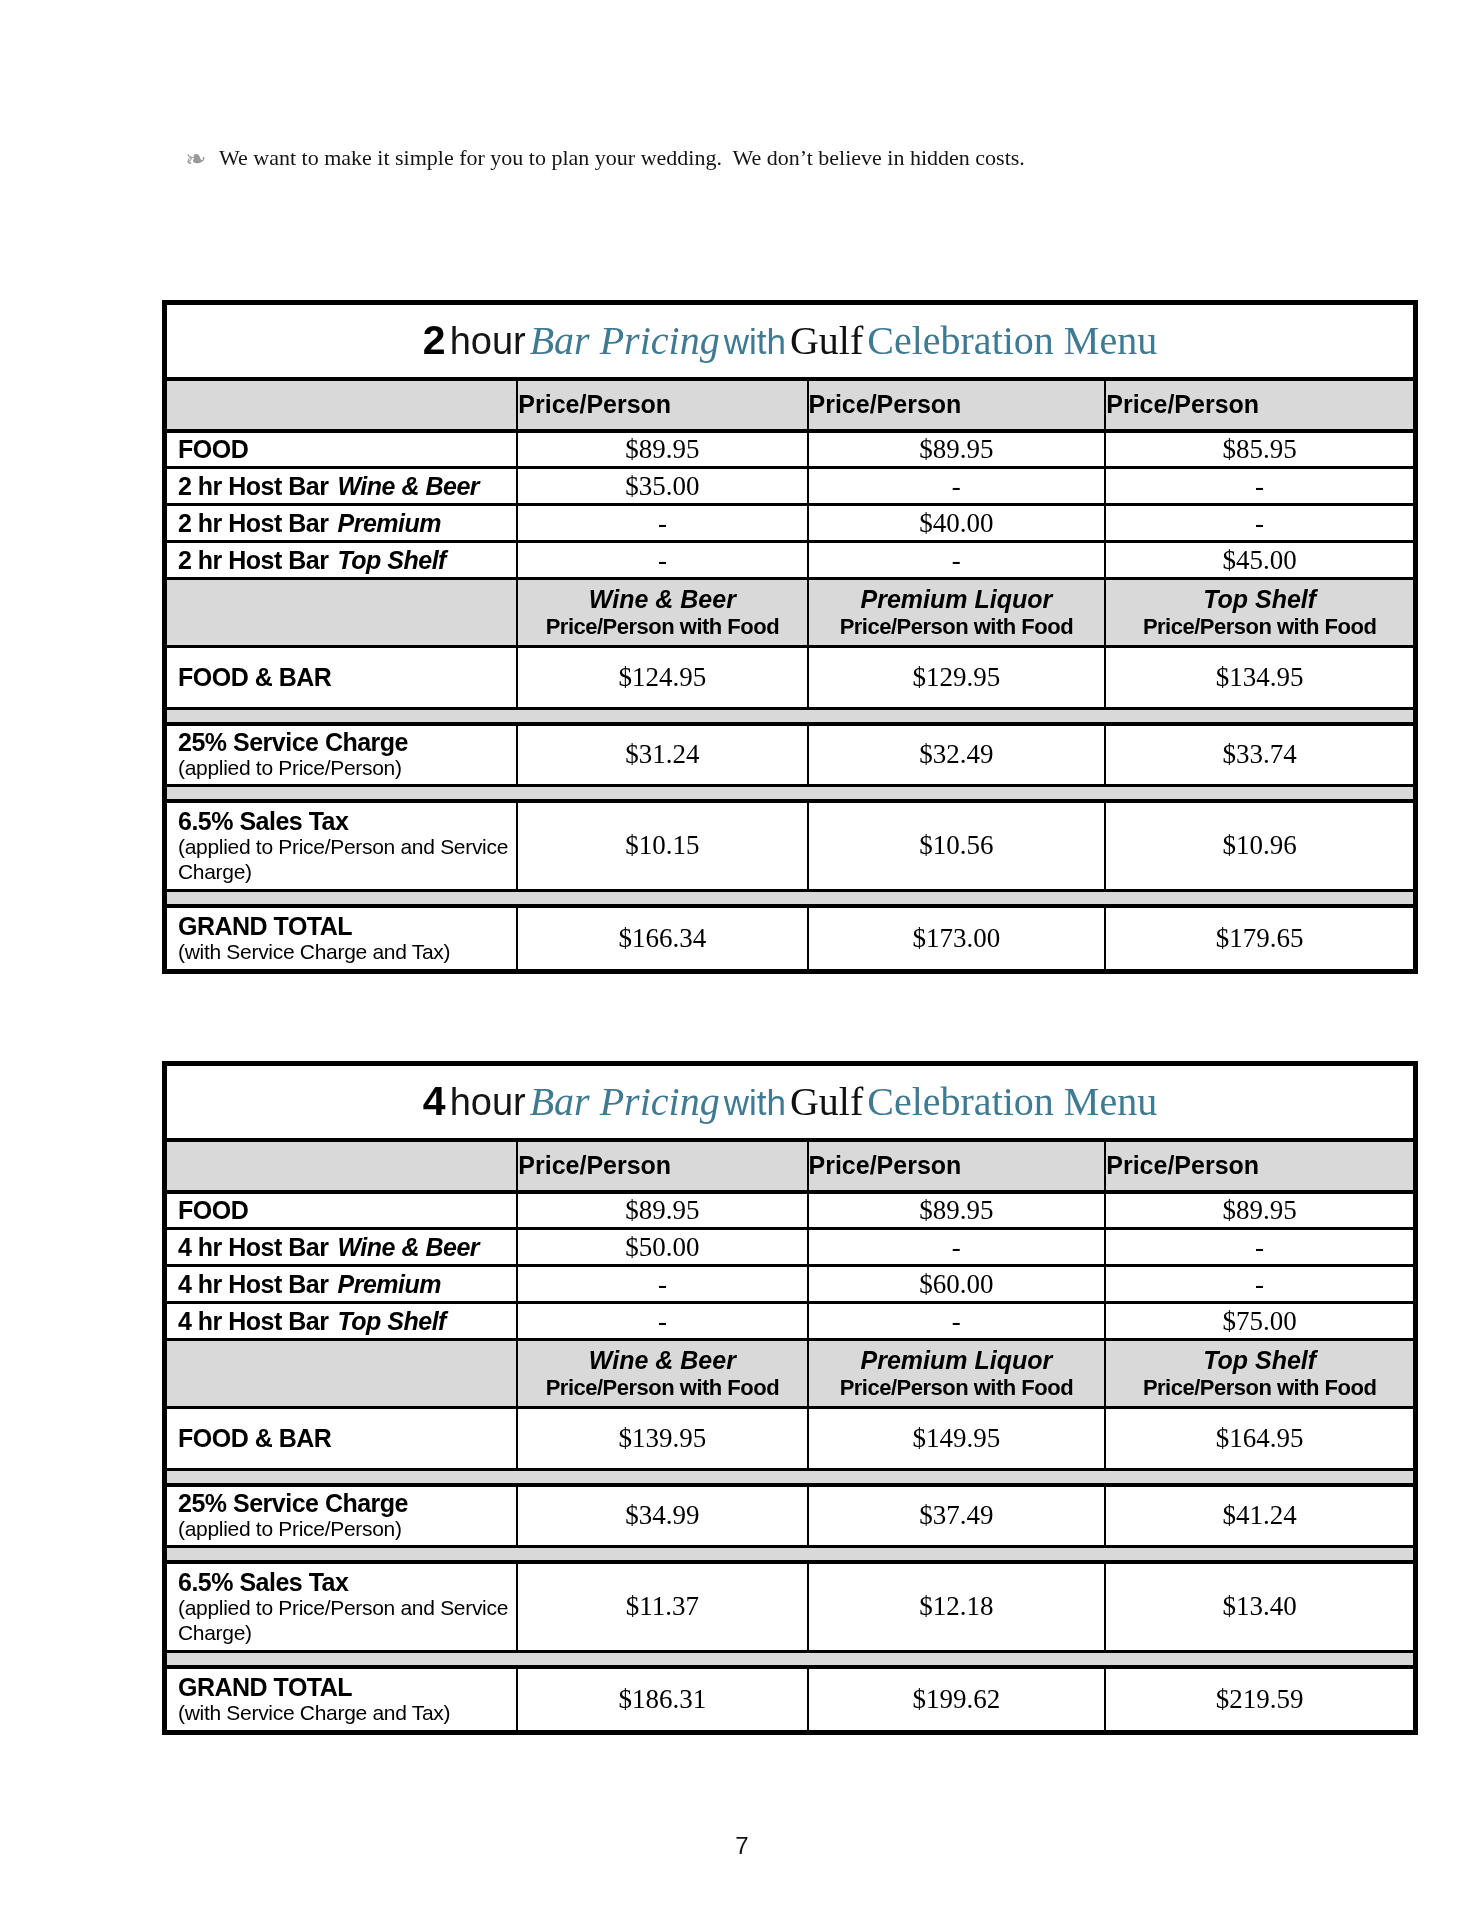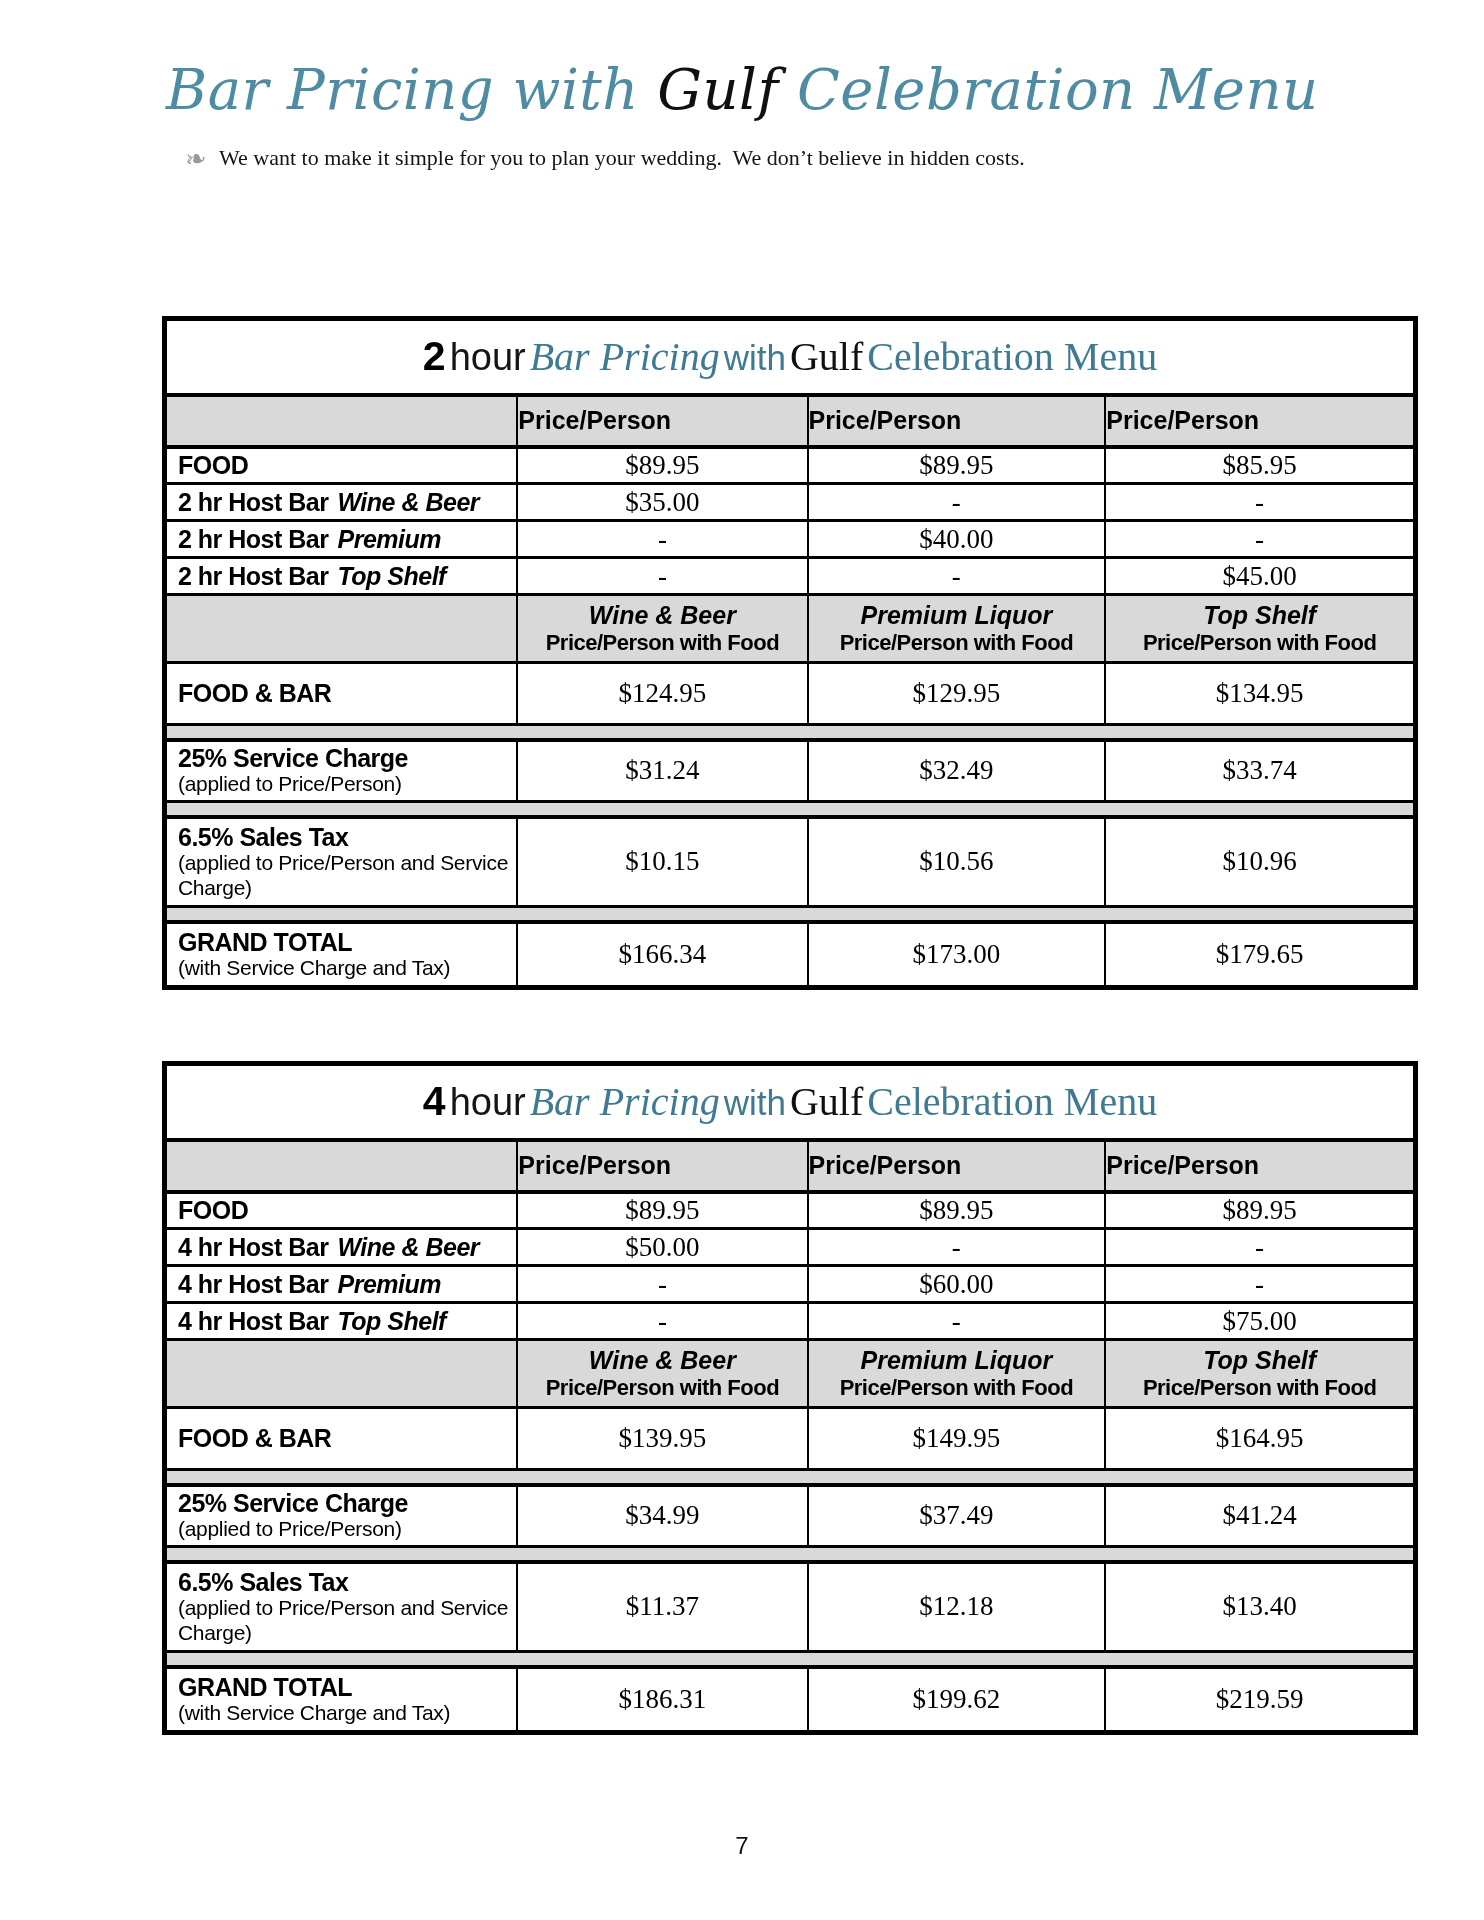--- a/index.html
+++ b/index.html
@@ -29,21 +29,21 @@
   }
   .intro .line1 { white-space:pre-wrap; }
   .intro .line2 { margin-left:34px; }
 
   
   table.pricing {
     position:absolute; left:162px; width:1256px;
     border-collapse:collapse; table-layout:fixed;
     background:#fff; border:5px solid #000;
   }
-  #table-2hr { top:316px; }
+  #table-2hr { top:300px; }
   #table-4hr { top:1061px; }
   col.c0 { width:28.2%; } col.c1 { width:23.2%; }
   col.c2 { width:23.8%; } col.c3 { width:24.8%; }
 
   td {
     border-top:3px solid #000; border-bottom:3px solid #000;
     border-left:2px solid #000; border-right:2px solid #000;
     vertical-align:middle; overflow:hidden;
   }
 
@@ -87,21 +87,20 @@
   .pageno {
     position:absolute; left:0; top:1832px; width:1484px; text-align:center;
     font-family:"Liberation Sans", sans-serif; font-size:24px; color:#111;
   }
 </style>
 </head>
 <body>
 
 <div class="doc">
 
-  <h1 class="main-title"><span class="teal">Bar Pricing with </span><span class="black">Gulf </span><span class="teal">Celebration Menu</span></h1>
 
   <div class="intro">
     <div><span class="bullet">❧</span><span class="line1">We want to make it simple for you to plan your wedding.  We don’t believe in hidden costs.</span></div>
   </div>
 
   <table class="pricing" id="table-2hr">
     <colgroup>
         <col class="c0">
         <col class="c1">
         <col class="c2">

